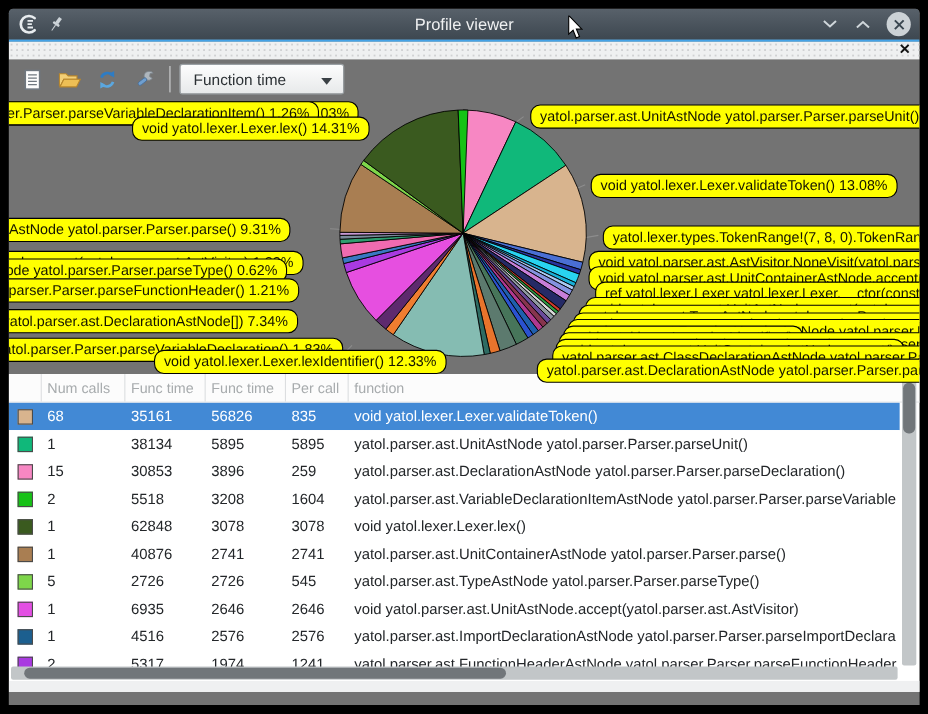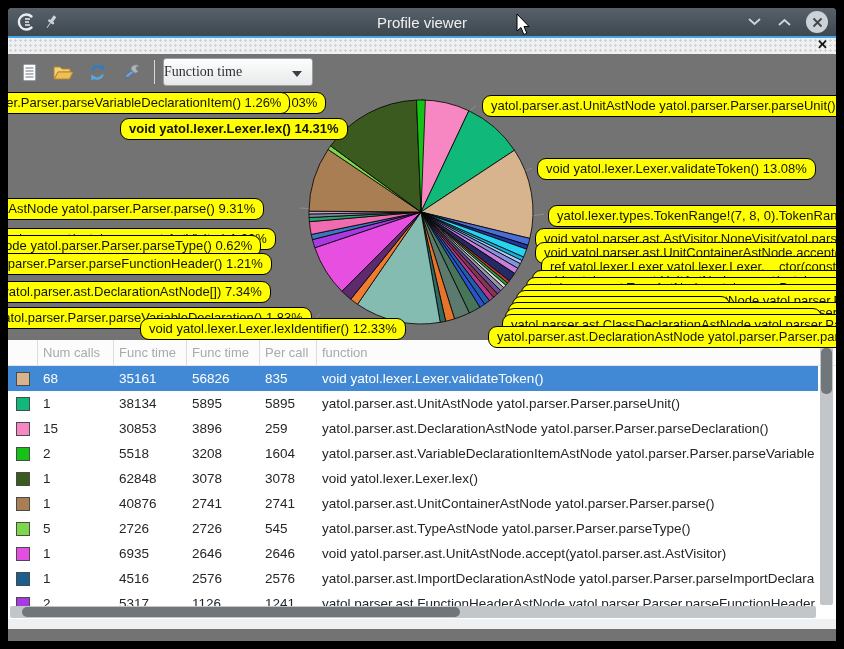--- a/index.html
+++ b/index.html
@@ -23,21 +23,21 @@
   .dock{position:absolute;left:0;top:30px;width:100%;height:16px;background-color:#eff0f1;
         background-image:radial-gradient(#d0d1d3 1px,transparent 1.2px);background-size:5px 5px;}
   .dock-close{position:absolute;right:8px;top:-1px;font-size:13px;font-weight:bold;color:#111;
               line-height:16px;cursor:default;}
   
   .toolbar{position:absolute;left:0;top:46px;width:100%;height:36px;display:flex;align-items:center;}
   .tool-btn{width:26px;height:26px;margin-left:8px;display:flex;align-items:center;justify-content:center;}
   .tool-sep{width:1px;height:24px;background:#d4d6d8;margin:0 8px 0 10px;}
   .combo{position:relative;width:150px;height:28px;border:1px solid #9aa0a4;border-radius:3px;
          background:linear-gradient(#fdfdfd,#e7e9ea);display:flex;align-items:center;
-         font-size:14px;color:#2b3034;font-family:Liberation Serif, serif;}
+         padding-left:12px;font-size:14px;color:#2b3034;}
   .combo-arrow{position:absolute;right:10px;top:12px;width:0;height:0;
                border-left:5px solid transparent;border-right:5px solid transparent;
                border-top:6px solid #3a4045;}
   
   .pie-area{position:absolute;left:0;top:82px;width:828px;height:262px;overflow:hidden;}
   .pie-svg{position:absolute;left:0;top:0;}
   .callout{position:absolute;background:#ffff00;border:1px solid #000;border-radius:9px;
            padding:1px 8px 2px 8px;font-size:13px;color:#141400;white-space:nowrap;line-height:17px;}
   
   .table{position:absolute;left:0;top:332px;width:828px;height:289px;background:#fff;}
@@ -182,21 +182,21 @@
         <path d="M413,122 L301.13,127.49 A112,112 0 0 1 301.02,123.97 Z" fill="#7a8a99" stroke="#000" stroke-width="0.8"></path>
         <path d="M413,122 L301.02,123.97 A112,112 0 0 1 301.00,121.16 Z" fill="#c99ad6" stroke="#000" stroke-width="0.8"></path>
         <path d="M413,122 L301.00,121.16 A112,112 0 0 1 320.09,59.45 Z" fill="#a97e52" stroke="#000" stroke-width="0.8" aria-label="yatol.parser.ast.UnitContainerAstNode yatol.parser.Parser.parse()"></path>
         <path d="M413,122 L320.09,59.45 A112,112 0 0 1 322.60,55.88 Z" fill="#7ed64a" stroke="#000" stroke-width="0.8" aria-label="yatol.parser.ast.TypeAstNode yatol.parser.Parser.parseType()"></path>
         <path d="M413,122 L322.60,55.88 A112,112 0 0 1 408.50,10.09 Z" fill="#3a5a1f" stroke="#000" stroke-width="0.8" aria-label="void yatol.lexer.Lexer.lex()"></path>
         <path d="M413,122 L408.50,10.09 A112,112 0 0 1 417.36,10.08 Z" fill="#16c216" stroke="#000" stroke-width="0.8" aria-label="yatol.parser.ast.VariableDeclarationItemAstNode yatol.parser.Parser.parseVariableDeclarationItem()"></path>
       </svg>
     <div id="callouts">
         <div class="callout" style="left: -170px; top: 2px; z-index: 1;">yatol.parser.ast.DeclarationAstNode yatol.parser.Parser.parseDeclaration() 7.03%</div>
         <div class="callout" style="left: -350px; top: 2px; z-index: 2;">yatol.parser.ast.VariableDeclarationItemAstNode yatol.parser.Parser.parseVariableDeclarationItem() 1.26%</div>
-        <div class="callout" style="left: 112px; top: 28px; z-index: 2; font-weight: bold;">void yatol.lexer.Lexer.lex() 14.31%</div>
+        <div class="callout" style="left: 112px; top: 16px; z-index: 2;">void yatol.lexer.Lexer.lex() 14.31%</div>
         <div class="callout" style="left: 474px; top: 5px; z-index: 2;">yatol.parser.ast.UnitAstNode yatol.parser.Parser.parseUnit() 8.68%</div>
         <div class="callout" style="left: 529px; top: 68px; z-index: 2;">void yatol.lexer.Lexer.validateToken() 13.08%</div>
         <div class="callout" style="left: -180px; top: 108px; z-index: 2;">yatol.parser.ast.UnitContainerAstNode yatol.parser.Parser.parse() 9.31%</div>
         <div class="callout" style="left: -180px; top: 138px; z-index: 2;">void yatol.parser.ast.UnitAstNode.accept(yatol.parser.ast.AstVisitor) 1.22%</div>
         <div class="callout" style="left: -160px; top: 145px; z-index: 3;">yatol.parser.ast.TypeAstNode yatol.parser.Parser.parseType() 0.62%</div>
         <div class="callout" style="left: -278px; top: 163px; z-index: 4;">yatol.parser.ast.FunctionHeaderAstNode yatol.parser.Parser.parseFunctionHeader() 1.21%</div>
         <div class="callout" style="left: -282px; top: 191px; z-index: 5;">void yatol.parser.Parser.parseDeclarations(ref yatol.parser.ast.DeclarationAstNode[]) 7.34%</div>
         <div class="callout" style="left: -278px; top: 217px; z-index: 6;">yatol.parser.ast.VariableDeclarationAstNode yatol.parser.Parser.parseVariableDeclaration() 1.83%</div>
         <div class="callout" style="left: 132px; top: 228px; z-index: 7;">void yatol.lexer.Lexer.lexIdentifier() 12.33%</div>
         <div class="callout" style="left: 540px; top: 115px; z-index: 1;">yatol.lexer.types.TokenRange!(7, 8, 0).TokenRange</div>
@@ -314,21 +314,21 @@
           <div class="td">2576</div>
           <div class="td">2576</div>
           <div class="td">yatol.parser.ast.ImportDeclarationAstNode yatol.parser.Parser.parseImportDeclara</div>
         </div>
         <div class="trow">
           <div>
             <div class="swatch" style="background: rgb(169, 58, 225);"></div>
           </div>
           <div class="td">2</div>
           <div class="td">5317</div>
-          <div class="td">1126</div>
+          <div class="td">1974</div>
           <div class="td">1241</div>
           <div class="td">yatol.parser.ast.FunctionHeaderAstNode yatol.parser.Parser.parseFunctionHeader</div>
         </div>
       </div>
     <div class="vscroll">
       <div class="vhandle"></div>
     </div>
     <div class="hscroll">
       <div class="hhandle"></div>
     </div>

